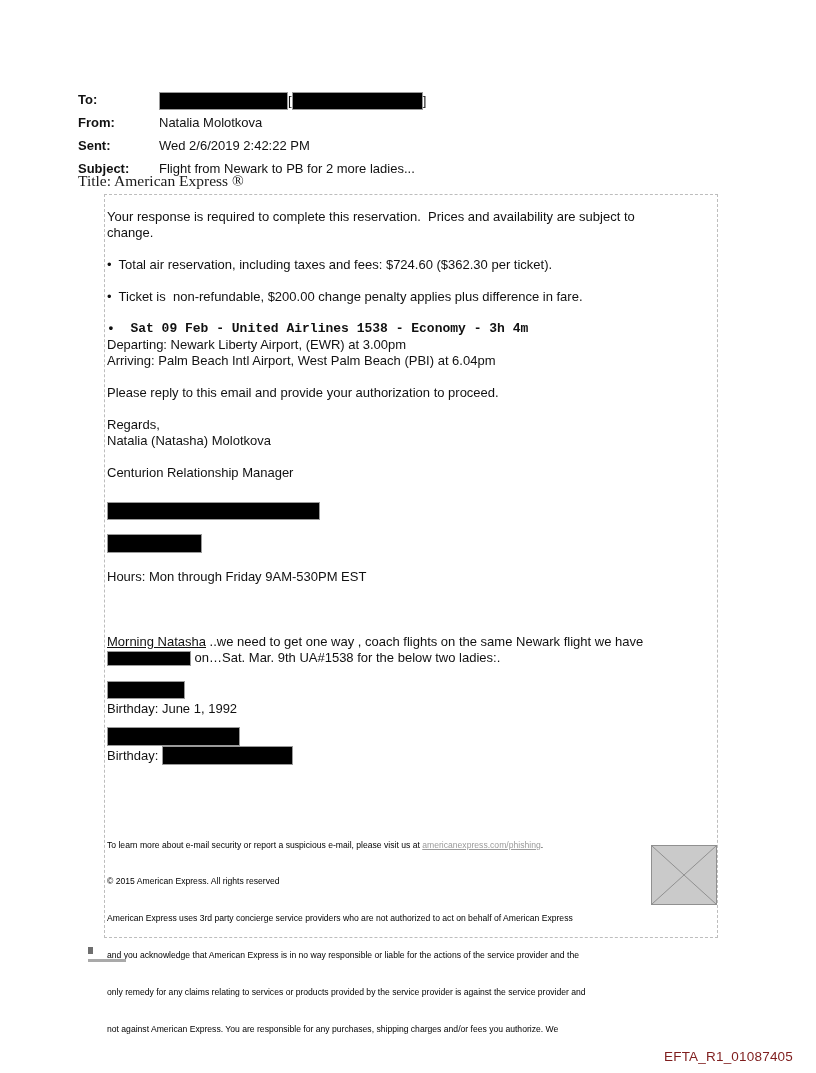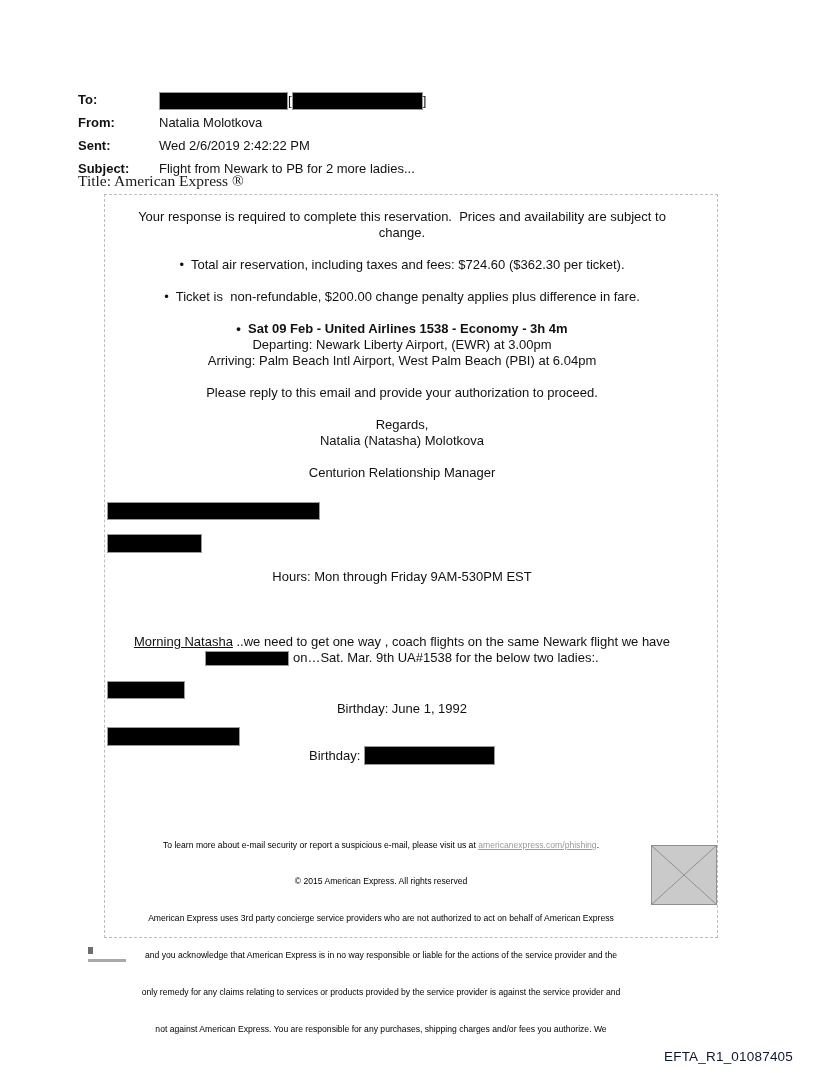--- a/index.html
+++ b/index.html
@@ -48,30 +48,29 @@
   
   .email-box {
     position: absolute;
     left: 104px;
     top: 194px;
     width: 612px;
     height: 742px;
     border: 1px dashed #bdbdbd;
     background: #ffffff;
     box-sizing: content-box;
-    text-align: center;
   }
   .box-content {
     padding: 14px 20px 0 2px;
     font-size: 13px;
     line-height: 16px;
   }
   .bline { height: 16px; white-space: pre; }
   .gap { height: 16px; }
-  .bold { font-weight: bold; }
+  .bold { font-weight: bold; font-family: Liberation Mono, monospace; }
   .u { text-decoration: underline; }
 
   .rbar-a { display: block; width: 213px; height: 18px; margin-top: 21px; }
   .rbar-b { display: block; width: 95px;  height: 19px; margin-top: 14px; }
   .hours-line { margin-top: 16px; }
   .morning-line { margin-top: 49px; }
   .rbar-c { width: 84px; height: 15px; vertical-align: middle; margin-bottom: 1px; }
   .rbar-d { display: block; width: 78px; height: 18px; margin-top: 15px; }
   .bday1-line { margin-top: 2px; }
   .rbar-e { display: block; width: 133px; height: 19px; margin-top: 10px; }
@@ -121,21 +120,21 @@
     height: 3px;
     background: #a9a9a9;
   }
 
   
   .bates {
     position: absolute;
     left: 664px;
     top: 1049px;
     font-size: 13.5px;
-    color: #0f172a;
+    color: #7f1d1d;
     letter-spacing: 0.2px;
   }
 </style>
 </head>
 <body>
 
 <div class="page">
 
   <div class="email-header">
     <div class="hrow">

